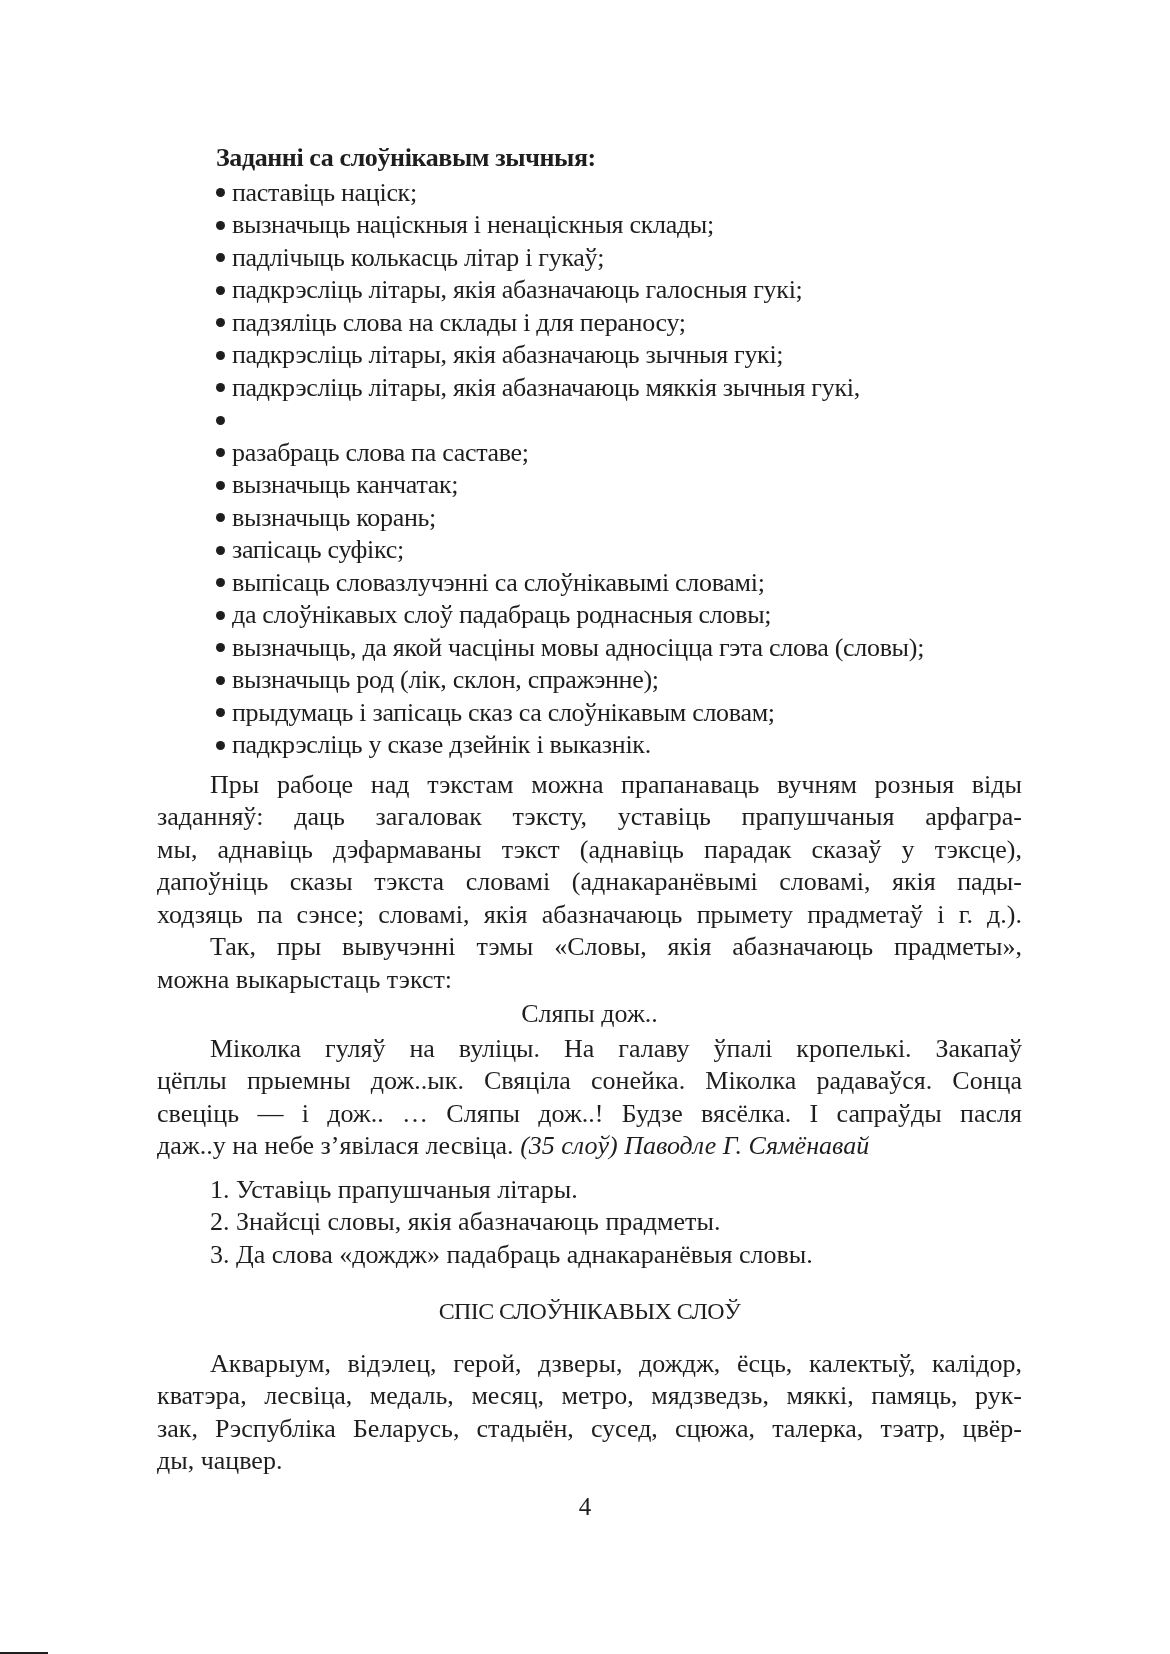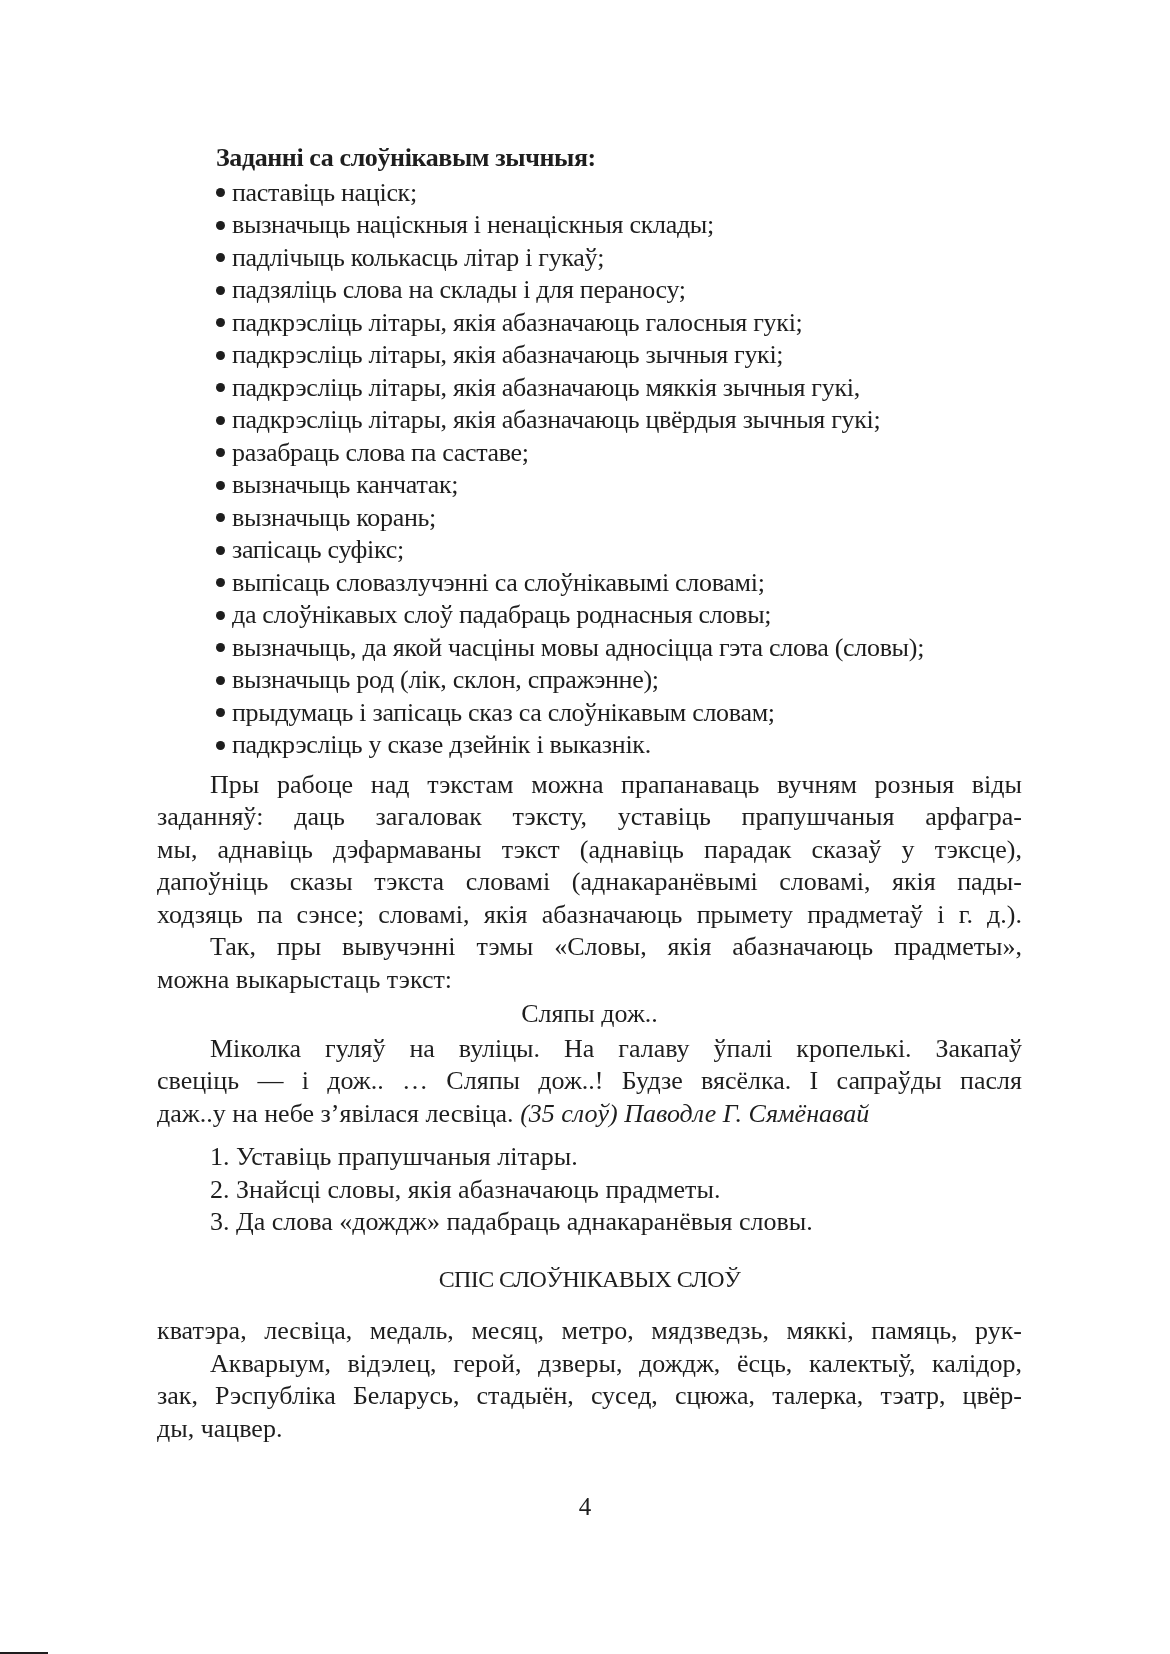--- a/index.html
+++ b/index.html
@@ -104,25 +104,25 @@
 <body>
 
 <div class="page">
 
   <div class="section-title">Заданні са слоўнікавым зычныя:</div>
 
   <ul class="tasks">
     <li><span class="bullet"></span><span>паставіць націск;</span></li>
     <li><span class="bullet"></span><span>вызначыць націскныя і ненаціскныя склады;</span></li>
     <li><span class="bullet"></span><span>падлічыць колькасць літар і гукаў;</span></li>
+    <li><span class="bullet"></span><span>падкрэсліць літары, якія абазначаюць галосныя гукі;</span></li>
     <li><span class="bullet"></span><span>падзяліць слова на склады і для пераносу;</span></li>
-    <li><span class="bullet"></span><span>падкрэсліць літары, якія абазначаюць галосныя гукі;</span></li>
     <li><span class="bullet"></span><span>падкрэсліць літары, якія абазначаюць зычныя гукі;</span></li>
     <li><span class="bullet"></span><span>падкрэсліць літары, якія абазначаюць мяккія зычныя гукі,</span></li>
-    <li><span class="bullet"></span><span>падкрэсліць літары, якія абазначаюць цвёрдыя зычныя гукі;</span></li>
+    <li><span class="bullet"></span></li>
     <li><span class="bullet"></span><span>разабраць слова па саставе;</span></li>
     <li><span class="bullet"></span><span>вызначыць канчатак;</span></li>
     <li><span class="bullet"></span><span>вызначыць корань;</span></li>
     <li><span class="bullet"></span><span>запісаць суфікс;</span></li>
     <li><span class="bullet"></span><span>выпісаць словазлучэнні са слоўнікавымі словамі;</span></li>
     <li><span class="bullet"></span><span>да слоўнікавых слоў падабраць роднасныя словы;</span></li>
     <li><span class="bullet"></span><span>вызначыць, да якой часціны мовы адносіцца гэта слова (словы);</span></li>
     <li><span class="bullet"></span><span>вызначыць род (лік, склон, спражэнне);</span></li>
     <li><span class="bullet"></span><span>прыдумаць і запісаць сказ са слоўнікавым словам;</span></li>
     <li><span class="bullet"></span><span>падкрэсліць у сказе дзейнік і выказнік.</span></li>
@@ -138,35 +138,36 @@
 
   <div style="margin-left:-53px; width:865px;">
     <span class="justify-line" style="padding-left:53px;">Так, пры вывучэнні тэмы «Словы, якія абазначаюць прадметы»,</span>
     <span class="last-line">можна выкарыстаць тэкст:</span>
   </div>
 
   <div class="text-title" style="margin-left:-53px; width:865px;">Сляпы дож..</div>
 
   <div style="margin-left:-53px; width:865px;">
     <span class="justify-line" style="padding-left:53px;">Міколка гуляў на вуліцы. На галаву ўпалі кропелькі. Закапаў</span>
+    <span class="justify-line">цёплы прыемны дож..ык. Свяціла сонейка. Міколка радаваўся. Сонца</span>
     <span class="justify-line">свеціць — і дож.. … Сляпы дож..! Будзе вясёлка. І сапраўды пасля</span>
     <span class="last-line"><span>даж..у на небе з’явілася лесвіца.</span> <span class="italic">(35 слоў)</span> <span class="italic">Паводле Г. Сямёнавай</span></span>
   </div>
 
   <ol class="questions">
     <li>1. Уставіць прапушчаныя літары.</li>
     <li>2. Знайсці словы, якія абазначаюць прадметы.</li>
     <li>3. Да слова «дождж» падабраць аднакаранёвыя словы.</li>
   </ol>
 
   <div class="heading" style="margin-left:-53px; width:865px;">СПІС СЛОЎНІКАВЫХ СЛОЎ</div>
 
   <div style="margin-left:-53px; width:865px;">
+    <span class="justify-line" style="padding-left:53px;">Акварыум, відэлец, герой, дзверы, дождж, ёсць, калектыў, калідор,</span>
     <span class="justify-line">кватэра, лесвіца, медаль, месяц, метро, мядзведзь, мяккі, памяць, рук-</span>
-    <span class="justify-line" style="padding-left:53px;">Акварыум, відэлец, герой, дзверы, дождж, ёсць, калектыў, калідор,</span>
     <span class="justify-line">зак, Рэспубліка Беларусь, стадыён, сусед, сцюжа, талерка, тэатр, цвёр-</span>
     <span class="last-line">ды, чацвер.</span>
   </div>
 
 </div>
 
 <div class="page-number">4</div>
 <div class="corner-mark"></div>
 
 </body></html>

